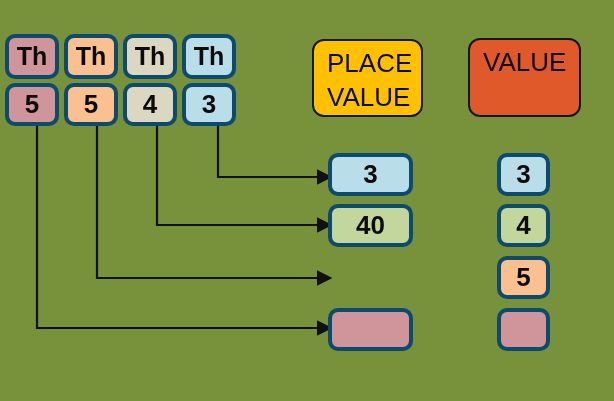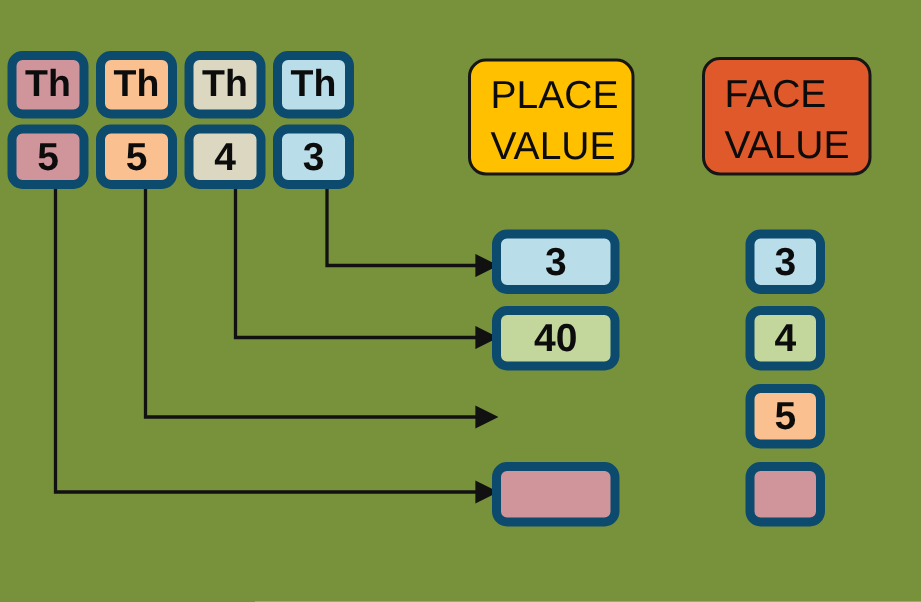--- a/index.html
+++ b/index.html
@@ -1,18 +1,18 @@
 <!DOCTYPE html>
 <html><head>
 <meta charset="utf-8">
 <style>
   html,body{margin:0;padding:0;}
   body{font-family:"Liberation Sans",sans-serif;}
   #canvas{position:relative;width:614px;height:401px;overflow:hidden;}
-  .box{position:absolute;border:6px solid #0c4a6e;border-radius:10px;
+  .box{position:absolute;border:4px solid #0c4a6e;border-radius:10px;
        display:flex;align-items:center;justify-content:center;
        font-weight:bold;color:#0c0c0c;box-sizing:border-box;}
   
   .col0{left:5px;width:54px;}
   .col1{left:64px;width:54px;}
   .col2{left:123px;width:54px;}
   .col3{left:182px;width:54px;}
   .rowhead{top:34px;height:45px;font-size:25px;}
   .rowdigit{top:83px;height:43px;font-size:26px;}
   
@@ -52,21 +52,20 @@
     <polyline points="157,126 157,225 320,225" fill="none" stroke="#111111" stroke-width="2.2" marker-end="url(#ah)"></polyline>
     <polyline points="97,126 97,278 320,278" fill="none" stroke="#111111" stroke-width="2.2" marker-end="url(#ah)"></polyline>
     <polyline points="37,126 37,328 320,328" fill="none" stroke="#111111" stroke-width="2.2" marker-end="url(#ah)"></polyline>
   </svg>
 
   <div class="bighead" id="pv-header" style="background-color: rgb(255, 192, 0);">
     <div>PLACE</div>
     <div>VALUE</div>
   </div>
   <div class="bighead" id="fv-header" style="background-color: rgb(224, 89, 43);">
-    <div>FACE</div>
     <div>VALUE</div>
   </div>
 
   <div class="box pvbox vrow0" style="background-color: rgb(185, 221, 233);">3</div>
   <div class="box pvbox vrow1" style="background-color: rgb(195, 214, 155);">40</div>
   <div class="box pvbox vrow3" style="background-color: rgb(208, 148, 155);"></div>
 
   <div class="box fvbox vrow0" style="background-color: rgb(185, 221, 233);">3</div>
   <div class="box fvbox vrow1" style="background-color: rgb(195, 214, 155);">4</div>
   <div class="box fvbox vrow2" style="background-color: rgb(250, 192, 144);">5</div>

